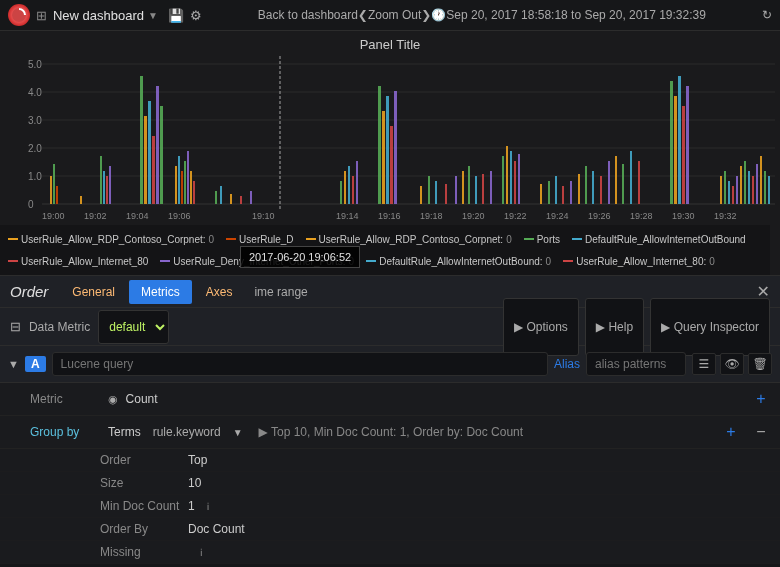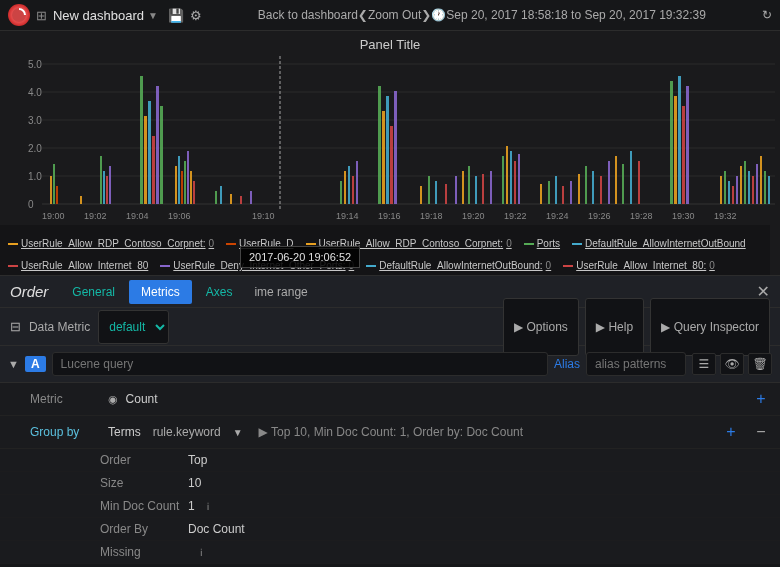--- a/index.html
+++ b/index.html
@@ -71,25 +71,24 @@
       pointer-events: none;
       z-index: 10;
     }
     .legend-area {
       position: absolute;
       bottom: 0; left: 0; right: 10px;
       height: 50px;
       background: rgba(20,20,22,0.95);
       display: flex;
       flex-wrap: wrap;
-      align-items: flex-end;
+      align-items: center;
       padding: 4px 8px;
       gap: 2px 12px;
       font-size: 10px;
-      text-decoration: underline;
     }
     .legend-item {
       display: flex; align-items: center; gap: 3px;
       white-space: nowrap;
     }
     .legend-val {
       color: #888;
     }
 
     
@@ -105,21 +104,21 @@
     .panel-graph-label {
       color: #e0e0e0;
       font-size: 15px;
       font-style: italic;
       margin-right: 10px;
     }
     .tab-btn {
       padding: 4px 12px;
       background: transparent;
       border: none;
-      color: #14b8a6;
+      color: #fdba74;
       cursor: pointer;
       font-size: 12px;
       border-radius: 2px;
       height: 24px;
     }
     .tab-btn.active {
       background: #2c7be5;
       color: #fff;
     }
     .panel-close {
@@ -140,21 +139,21 @@
       border-bottom: 1px solid #2c2c2c;
     }
     .ds-icon {
       color: #aaa;
       font-size: 13px;
     }
     .ds-label { color: #aaa; font-size: 12px; }
     .ds-select {
       background: #111215;
       border: 1px solid #333;
-      color: #14b8a6;
+      color: #bef264;
       padding: 8px 6px;
       border-radius: 3px;
       font-size: 12px;
       cursor: pointer;
     }
     .options-right { margin-left: auto; display: flex; gap: 6px; }
     .opt-btn {
       background: #111215;
       border: 1px solid #333;
       color: #aaa;

